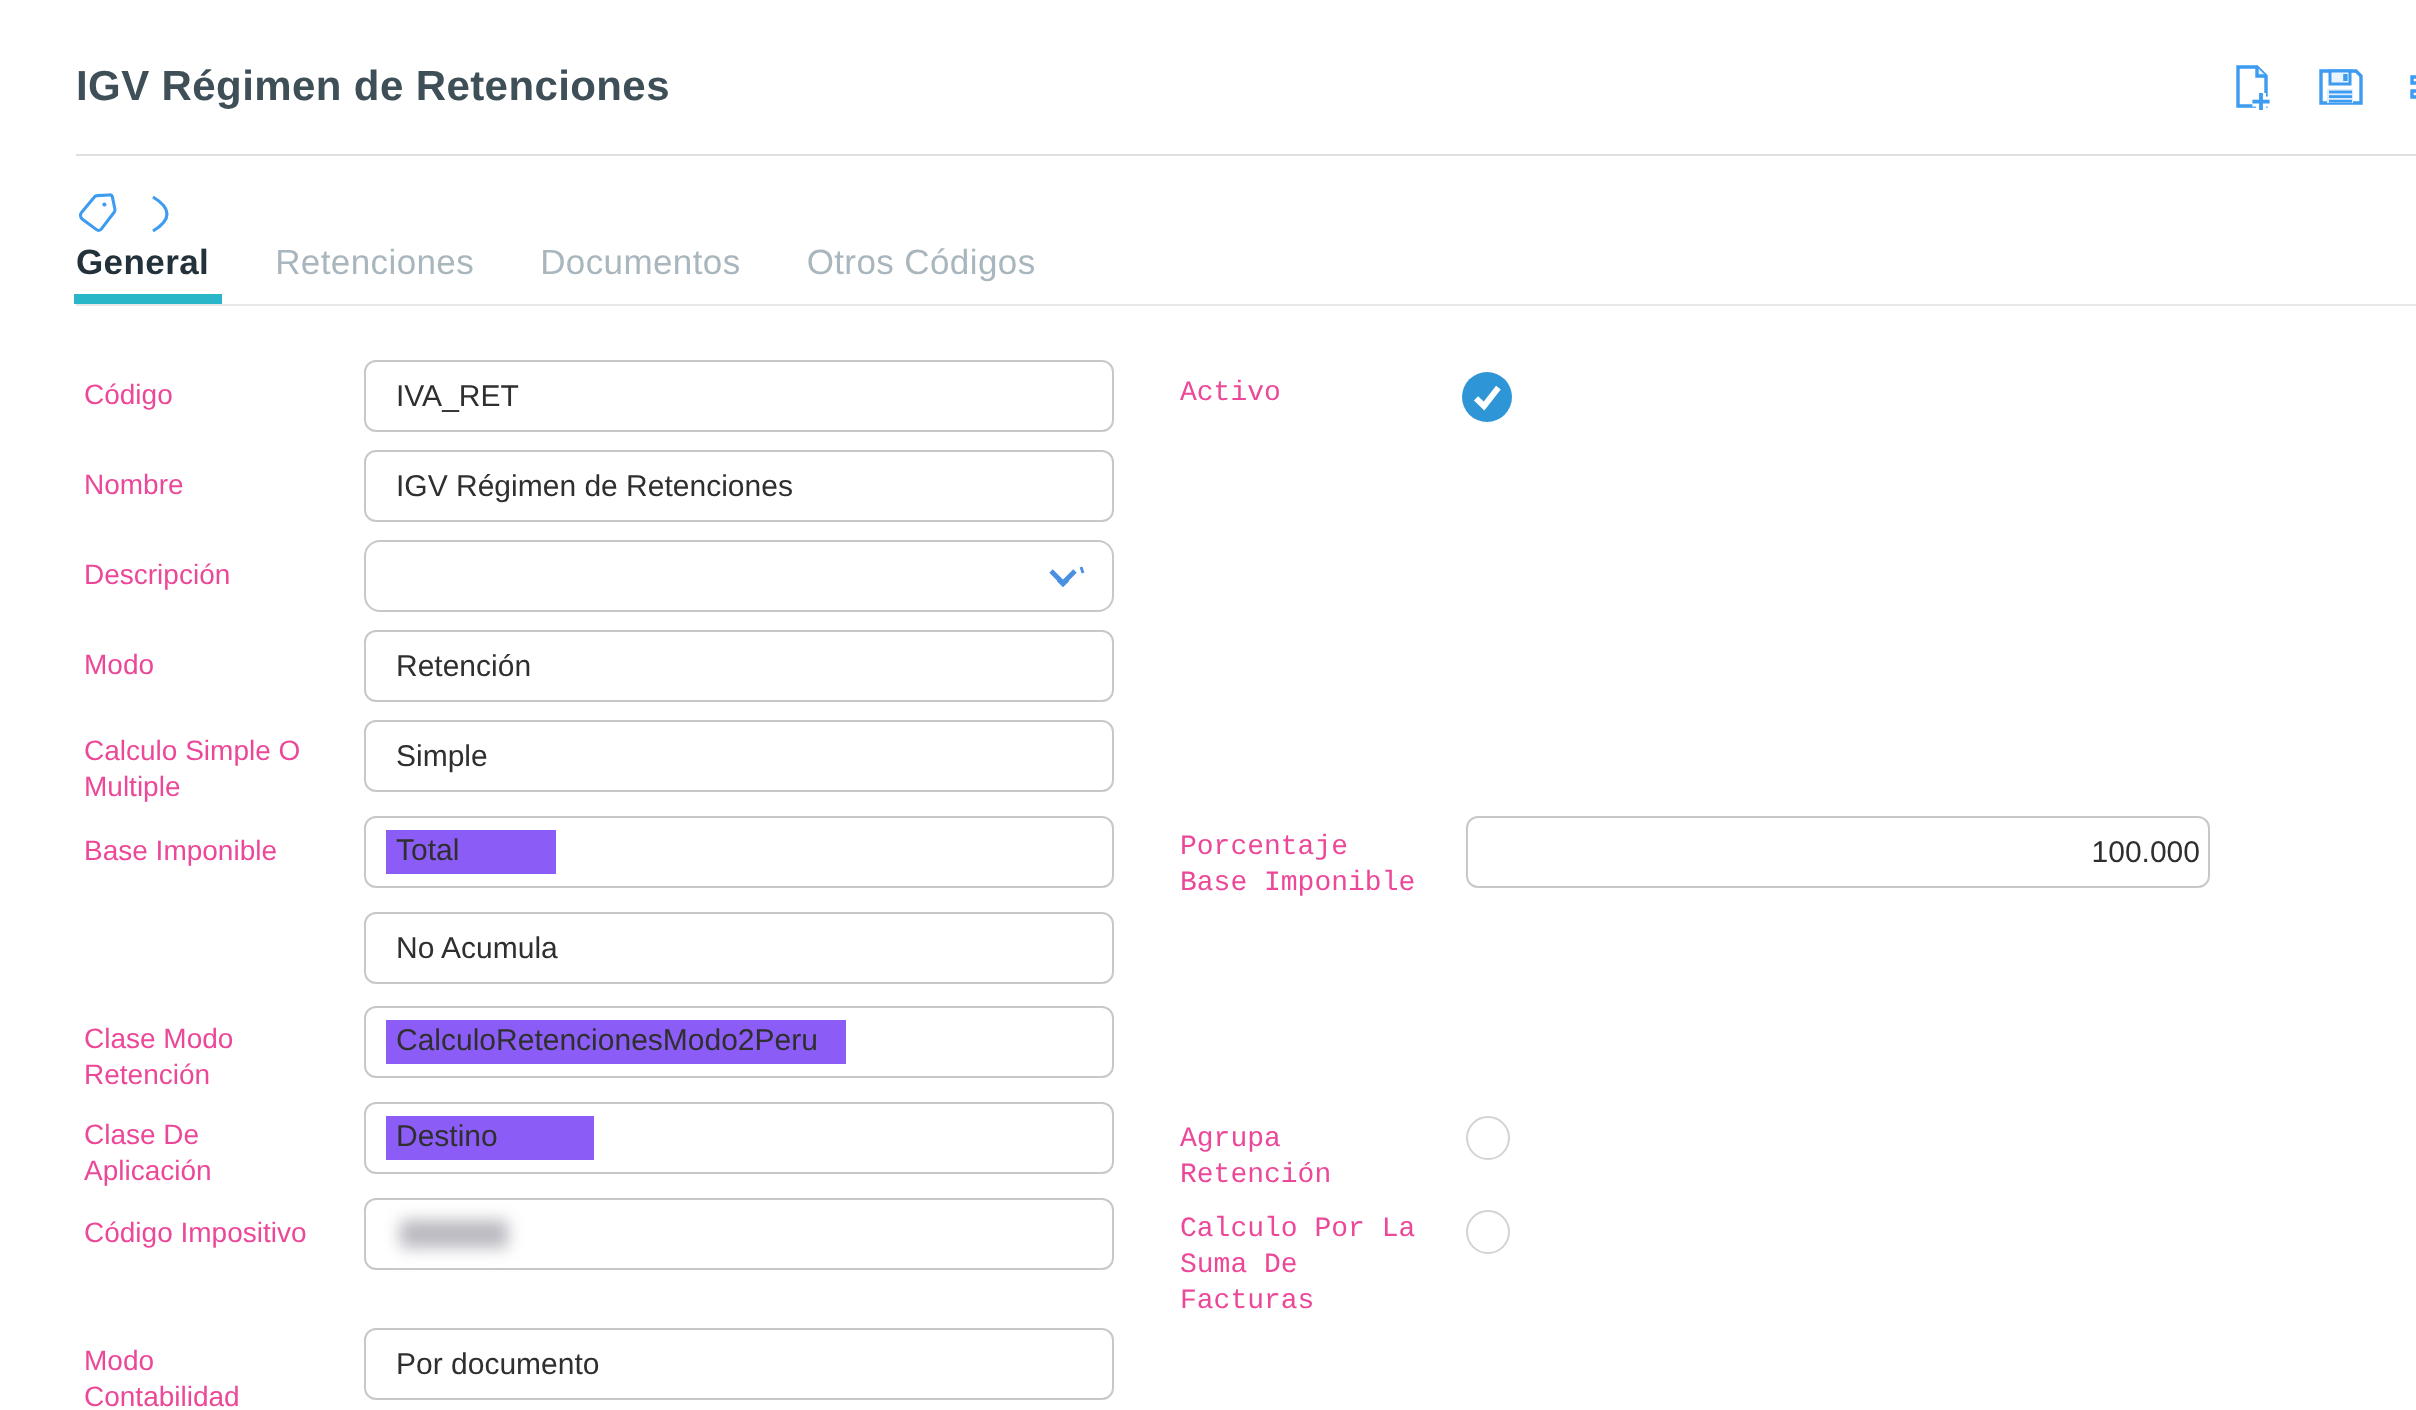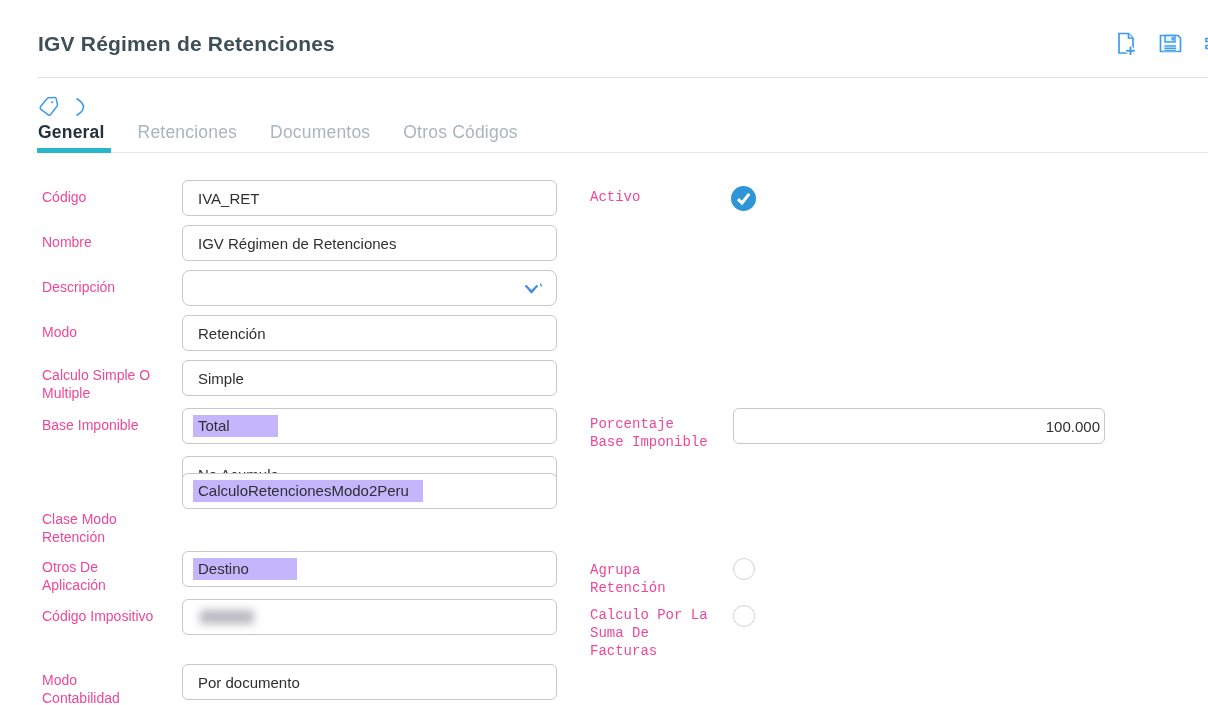--- a/index.html
+++ b/index.html
@@ -17,21 +17,21 @@
   .header-actions { position:absolute; top:30px; left:1112px; display:flex; gap:18px; }
   .icon-btn { width:27px; height:27px; background:none; border:none; padding:0; cursor:pointer; }
   .title-divider {
     position:absolute; left:38px; right:0; top:77px; height:1px; background:#e0e0e0;
   }
   
   .breadcrumb { position:absolute; left:38px; top:95px; display:flex; align-items:center; gap:11px; }
   
   .tabbar {
     position:absolute; left:38px; right:0; top:121px; height:32px;
-    border-bottom:1px solid #e7e7e7; display:flex; gap:31px; align-items:center;
+    border-bottom:1px solid #e7e7e7; display:flex; gap:31px; align-items:flex-start;
   }
   .tab {
     position:relative; font-size:17.5px; color:#a9b6bd; padding:0 2px 9px 0;
     cursor:pointer; white-space:nowrap; font-weight:500; letter-spacing:.2px;
   }
   .tab.active { color:#22313a; font-weight:700; }
   .tab.active::after {
     content:""; position:absolute; left:-1px; right:-4px; bottom:-1px; height:5px;
     background:#29b6c8;
   }
@@ -42,21 +42,21 @@
   }
   .field-label.rcol { left:590px; width:118px;font-family:Liberation Mono, monospace; }
   .input-box {
     position:absolute; left:182px; width:375px; height:36px;
     border:1px solid #c8c8c8; border-radius:6px; background:#fff;
     display:flex; align-items:center; padding:0 4px 0 15px;
     font-size:15px; color:#2f2f2f;
   }
   .input-box.rcol { left:733px; width:372px;text-align:right; }
   .input-box.num { justify-content:flex-end; }
-  .hl { background:#c4b5fd; padding:2px 5px 3px 5px; margin-left:-5px; }
+  .hl { background:#8b5cf6; padding:2px 5px 3px 5px; margin-left:-5px; }
   .hl-wide { padding-right:48px; }
   .redacted-blob {
     width:54px; height:14px; background:#b9b9c0; border-radius:2px;
     filter:blur(4px); margin-left:2px;
   }
   
   .check-toggle { position:absolute; left:731px; width:25px; height:25px; border:none; background:none; padding:0; cursor:pointer; }
   .radio-circle {
     position:absolute; left:733px; width:22px; height:22px; border-radius:50%;
     border:1.4px solid #d3d3d3; background:#fff; cursor:pointer;
@@ -163,25 +163,25 @@
   <div class="field-label" style="top:416px">Base Imponible</div>
   <div class="input-box" style="top:408px">
     <span class="hl hl-wide">Total</span>
   </div>
 
   <div class="input-box" style="top:456px">
     <span>No Acumula</span>
   </div>
 
   <div class="field-label" style="top:510px">Clase Modo Retención</div>
-  <div class="input-box" style="top:473px">
+  <div class="input-box" style="top:503px">
     <span class="hl" style="padding-right:14px;">CalculoRetencionesModo2Peru</span>
   </div>
 
-  <div class="field-label" style="top:558px">Otros De Aplicación</div>
+  <div class="field-label" style="top:558px">Clase De Aplicación</div>
   <div class="input-box" style="top:551px">
     <span class="hl hl-wide">Destino</span>
   </div>
 
   <div class="field-label" style="top:607px">Código Impositivo</div>
   <div class="input-box" style="top:599px">
     <span class="redacted-blob"></span>
   </div>
 
   <div class="field-label" style="top:671px">Modo Contabilidad</div>

